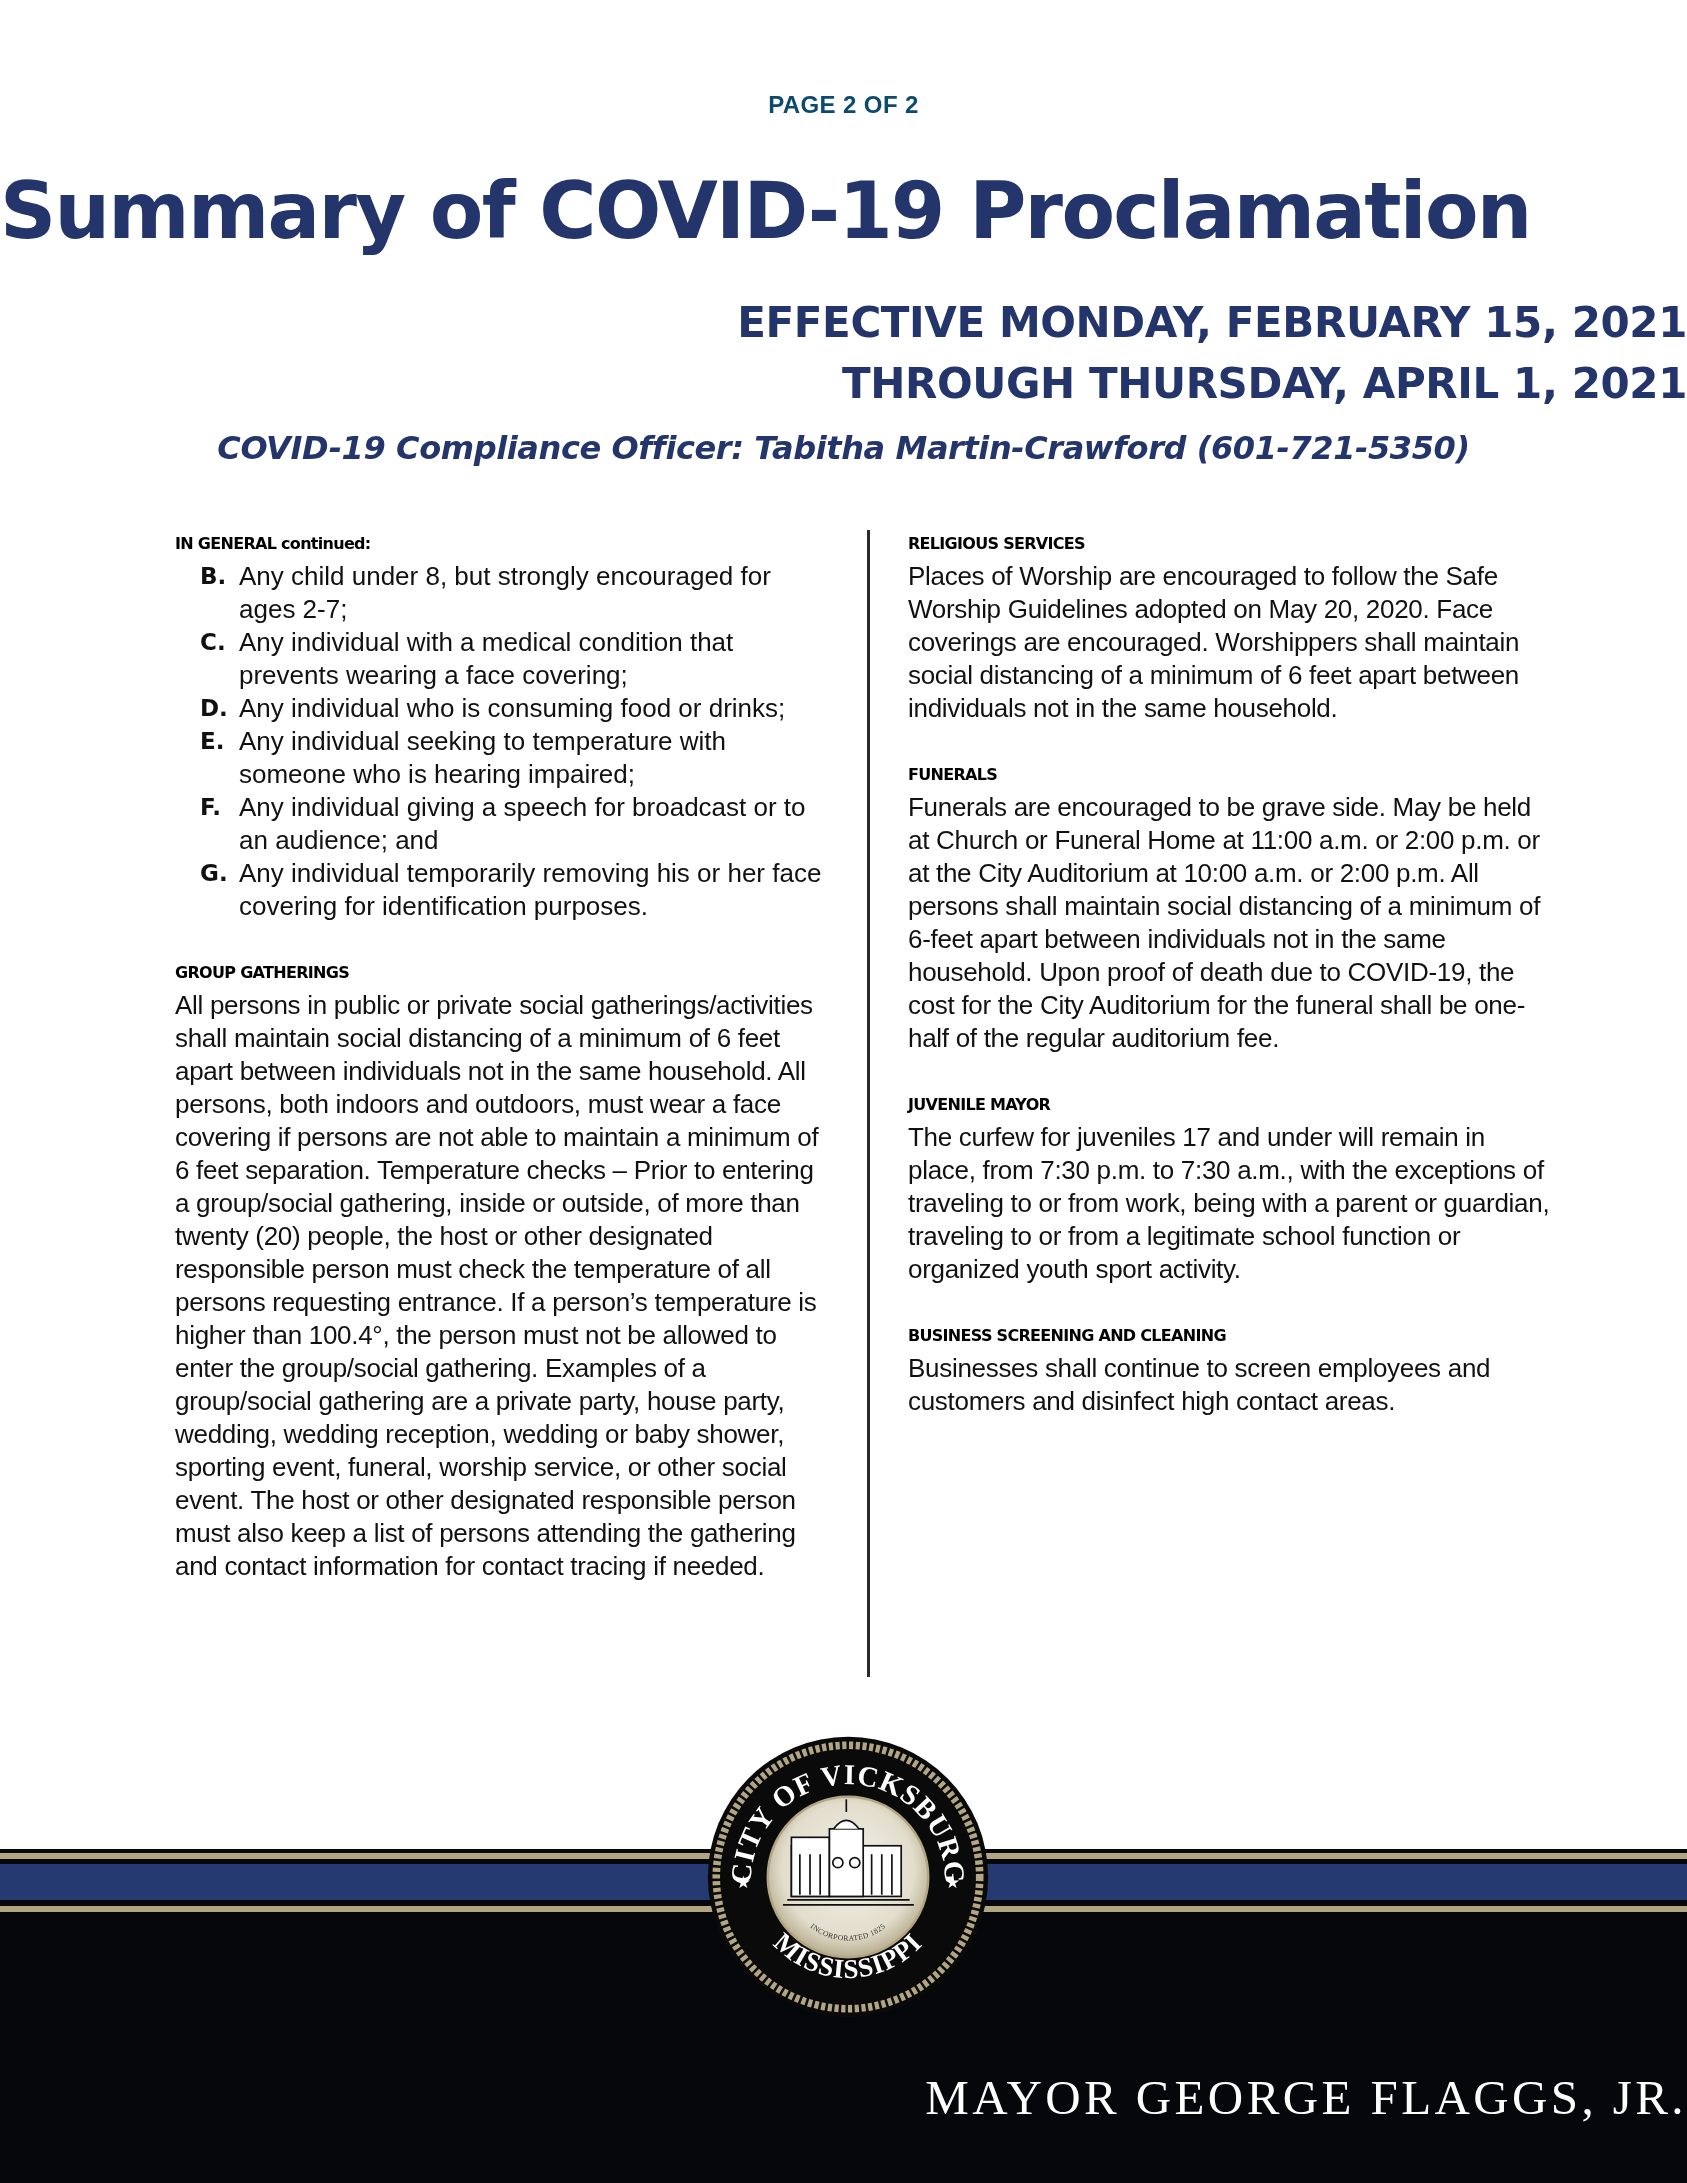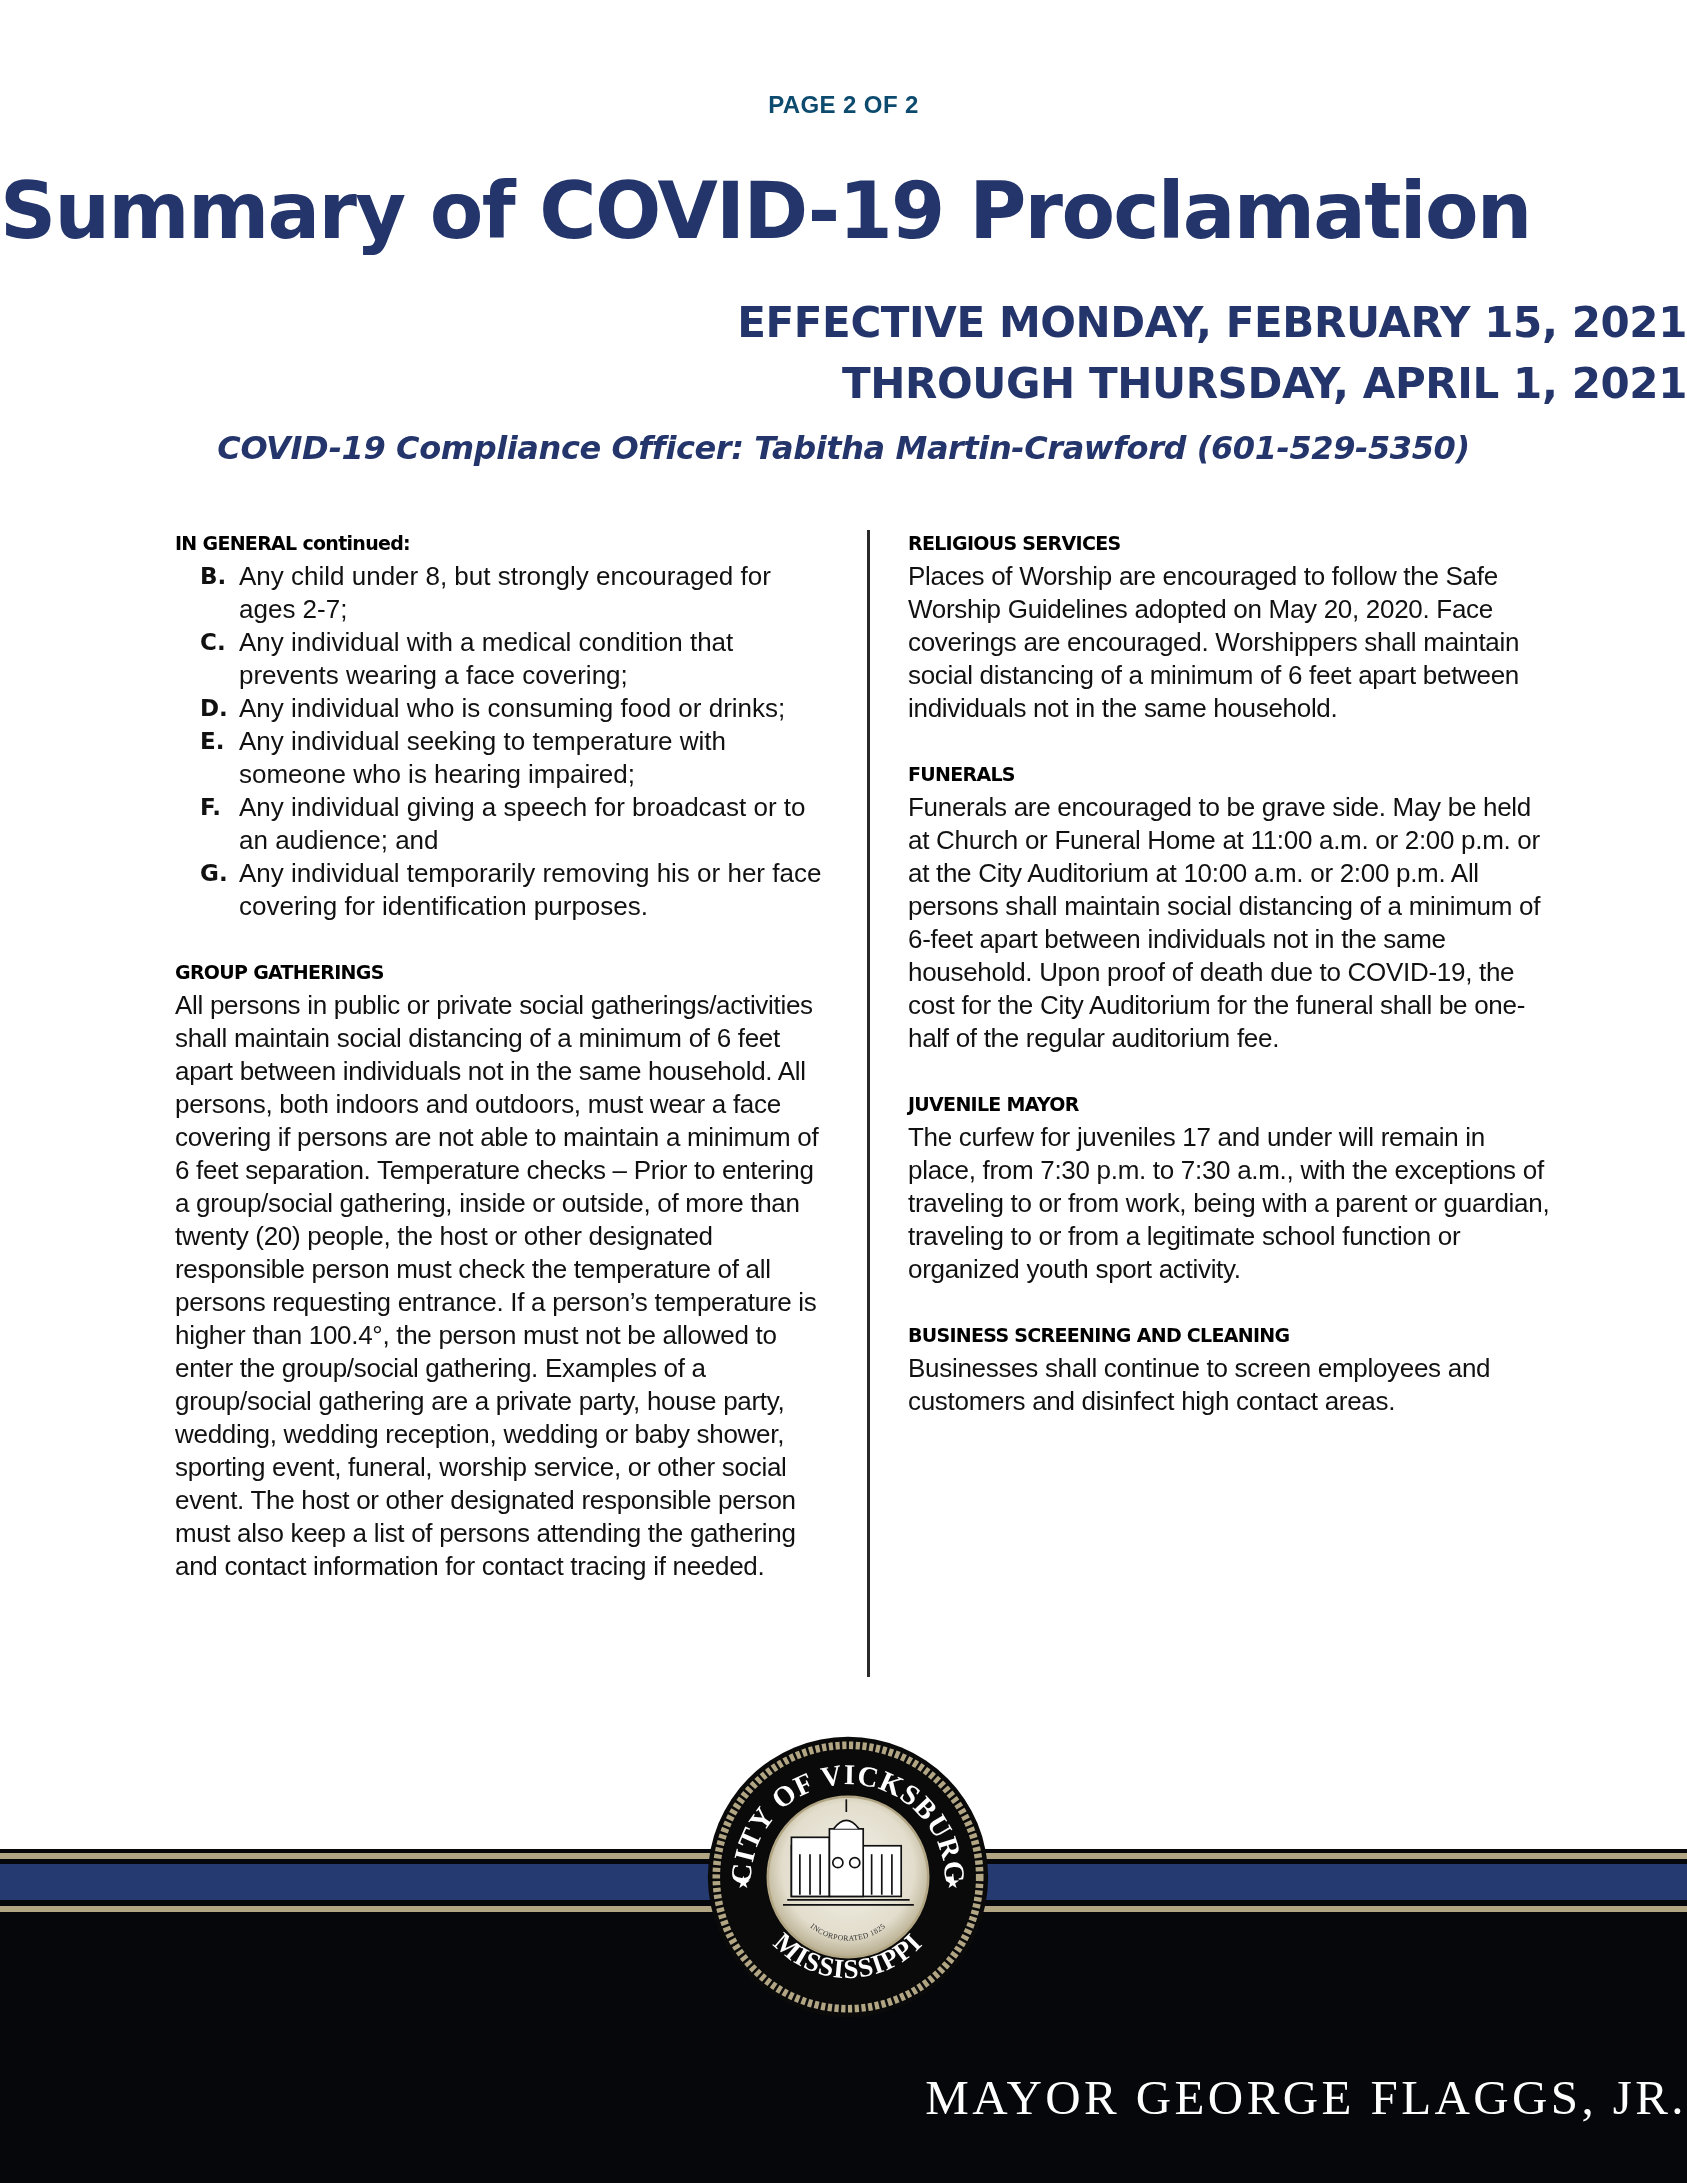--- a/index.html
+++ b/index.html
@@ -25,21 +25,21 @@
       position: absolute; top: 429px; left: 0; width: 1687px; text-align: center;
       font-family: "DejaVu Sans", sans-serif; font-weight: 700; font-style: italic; font-size: 32px;
       color: #23356b; letter-spacing: -0.4px;
     }
 
     .col { position: absolute; top: 527px; font-size: 26px; line-height: 33px; color: #111111; font-family: "Liberation Sans", sans-serif; }
     .col-left { left: 175px; width: 650px; }
     .col-right { left: 908px; width: 650px; }
     .divider { position: absolute; left: 867px; top: 530px; width: 2.5px; height: 1147px; background: #2a2a2a; }
 
-    .section-heading { font-weight: 700; font-family: "DejaVu Sans", sans-serif; font-size: 19px; letter-spacing: -0.7px; color: #000; }
+    .section-heading { font-weight: 700; font-family: "DejaVu Sans", sans-serif; font-size: 16px; letter-spacing: -0.7px; color: #000; }
     .section-body { letter-spacing: -0.3px; }
     .section { margin-bottom: 33px; }
 
     .exemption-list { list-style: none; }
     .exemption { position: relative; padding-left: 64px; }
     .exemption-letter { position: absolute; left: 25px; top: 0; font-weight: 700; font-family: "DejaVu Sans", sans-serif; font-size: 23px; }
 
     .footer-stripes { position: absolute; left: 0; top: 1849px; width: 1687px; height: 334px; background: #05070a; }
     .stripe { position: absolute; left: 0; width: 1687px; }
     .stripe-tan-top { top: 4.2px; height: 5.9px; background: #b1a583; }
@@ -55,21 +55,21 @@
   </style>
 </head>
 <body>
 
 <div class="page-label">PAGE 2 OF 2</div>
 <h1 class="main-title">Summary of COVID-19 Proclamation</h1>
 <div class="effective">
   <div>EFFECTIVE MONDAY, FEBRUARY 15, 2021</div>
   <div>THROUGH THURSDAY, APRIL 1, 2021</div>
 </div>
-<div class="officer">COVID-19 Compliance Officer:  Tabitha Martin-Crawford (601-529-5350)</div>
+<div class="officer">COVID-19 Compliance Officer:  Tabitha Martin-Crawford (601-721-5350)</div>
 
 <div class="col col-left">
   <div class="section">
     <div class="section-heading">IN GENERAL continued:</div>
     <ul class="exemption-list">
       <li class="exemption"><span class="exemption-letter">B.</span><span>Any child under 8, but strongly encouraged for ages 2-7;</span></li>
       <li class="exemption"><span class="exemption-letter">C.</span><span>Any individual with a medical condition that prevents wearing a face covering;</span></li>
       <li class="exemption"><span class="exemption-letter">D.</span><span>Any individual who is consuming food or drinks;</span></li>
       <li class="exemption"><span class="exemption-letter">E.</span><span>Any individual seeking to temperature with someone who is hearing impaired;</span></li>
       <li class="exemption"><span class="exemption-letter">F.</span><span>Any individual giving a speech for broadcast or to an audience; and</span></li>

